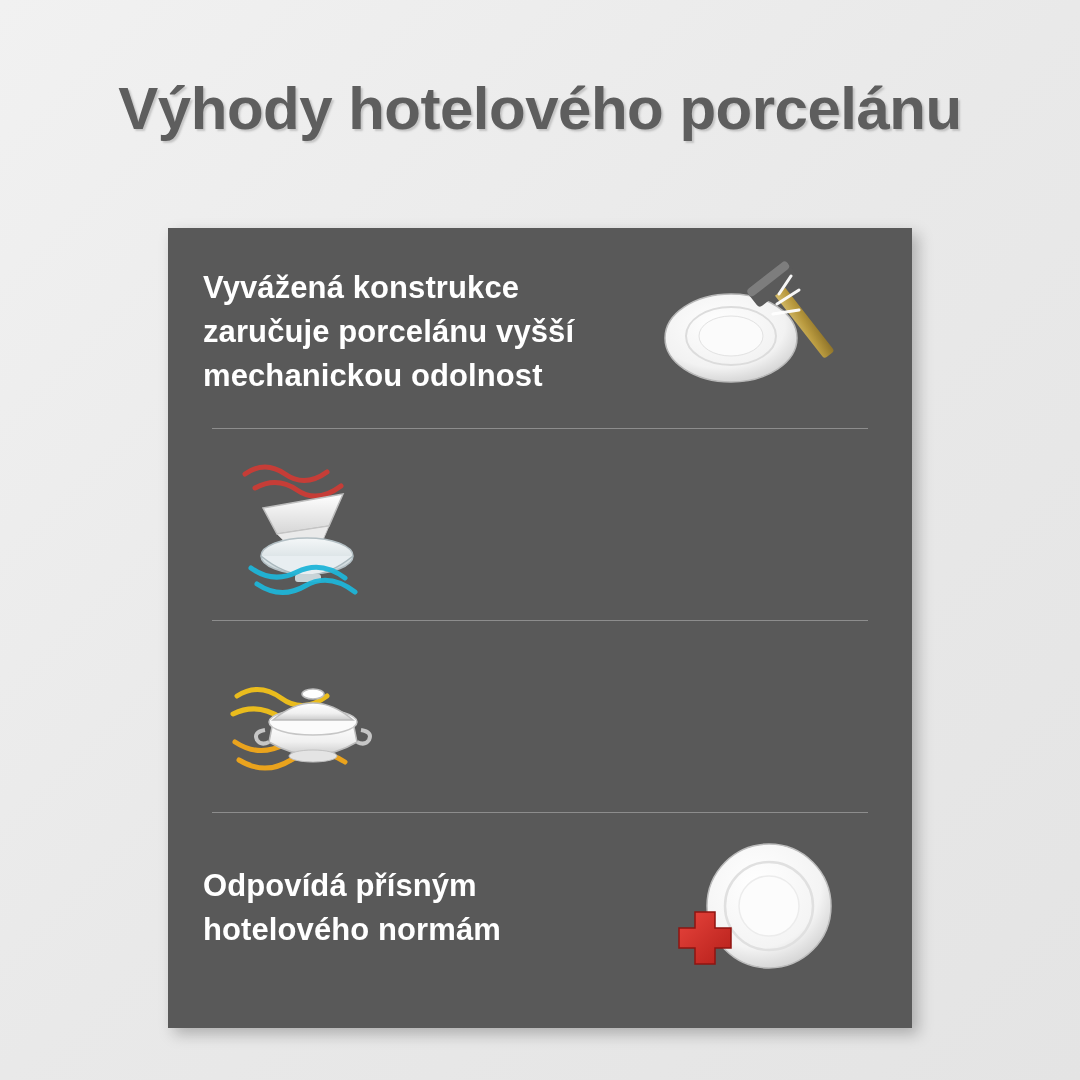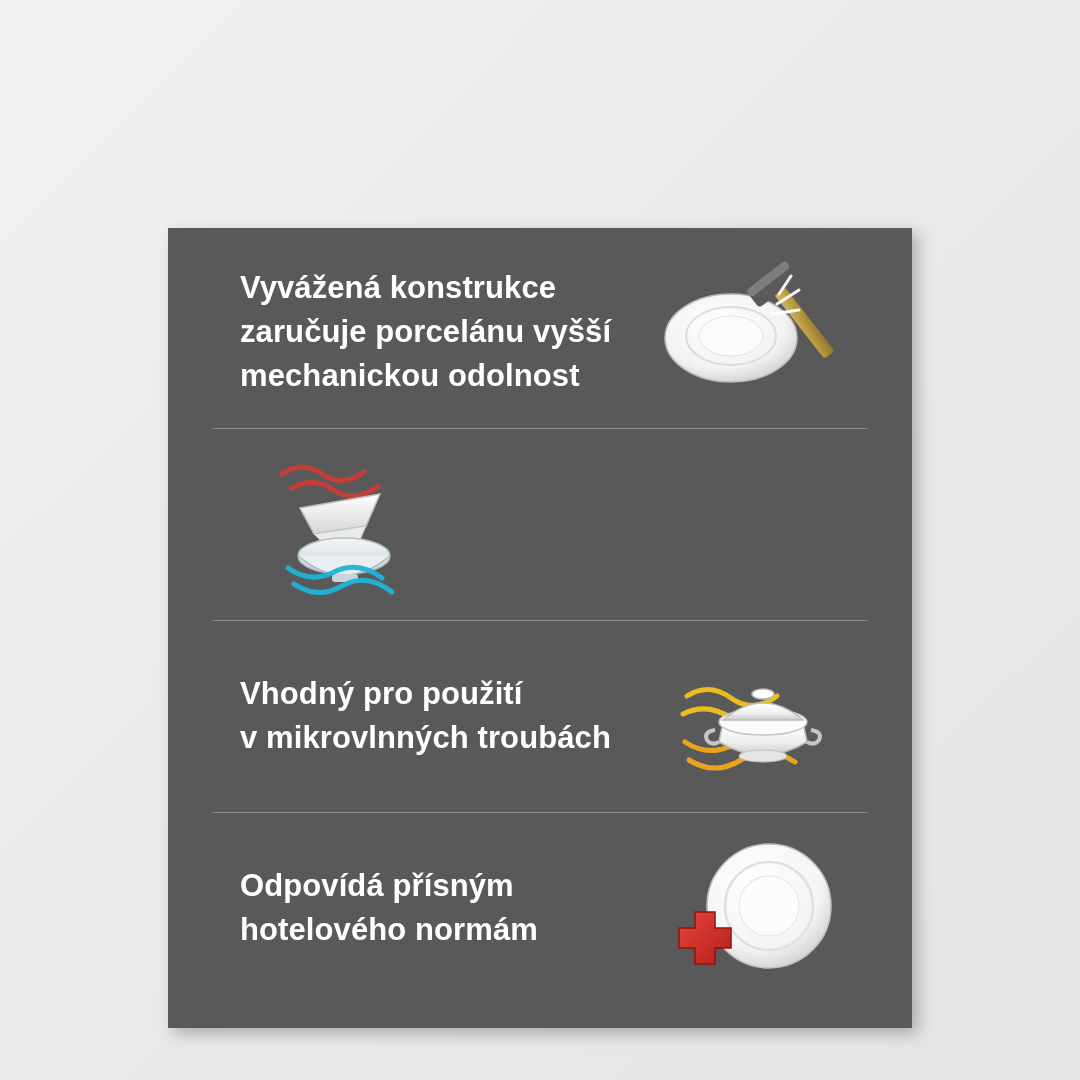--- a/index.html
+++ b/index.html
@@ -44,21 +44,21 @@
     flex-direction: column;
     justify-content: flex-start;
     padding-top: 8px;
     box-sizing: border-box;
   }
   .row {
     position: relative;
     height: 192px;
     display: flex;
     align-items: center;
-    padding: 0 44px 0 72px;
+    padding: 0 44px 0 35px;
     box-sizing: border-box;
     gap: 8px;
   }
   .row + .row::before {
     content: "";
     position: absolute;
     top: 0;
     left: 44px;
     right: 44px;
     height: 1px;
@@ -79,20 +79,21 @@
     height: 160px;
     position: relative;
   }
   svg { display: block; }
 </style>
 </head>
 <body>
 
 <div class="page">
 
+  <div class="title">Výhody hotelového porcelánu</div>
 
   <div class="panel">
 
     <div class="row">
       <div class="row-text">Vyvážená konstrukce
 zaručuje porcelánu vyšší
 mechanickou odolnost</div>
       <div class="row-icon">
         <svg viewBox="0 0 215 160" width="215" height="160">
           <defs>
@@ -148,22 +149,20 @@
           <rect x="92" y="130" width="26" height="8" rx="3" fill="#c9d4d8"></rect>
           <g stroke="#1fb5d8" stroke-width="5" fill="none" stroke-linecap="round" opacity="0.95">
             <path d="M48 124 q22 16 46 4 q24 -12 48 6"></path>
             <path d="M54 140 q24 16 48 2 q24 -14 50 6"></path>
           </g>
         </svg>
       </div>
     </div>
 
     <div class="row">
-      <div class="row-text">Vhodný pro použití
-v mikrovlnných troubách</div>
       <div class="row-icon">
         <svg viewBox="0 0 215 160" width="215" height="160">
           <defs>
             <linearGradient id="tureenG" x1="0" y1="0" x2="0" y2="1">
               <stop offset="0%" stop-color="#ffffff"></stop>
               <stop offset="60%" stop-color="#f0f0f0"></stop>
               <stop offset="100%" stop-color="#cccccc"></stop>
             </linearGradient>
           </defs>
           <g stroke="#f2c21a" stroke-width="5" fill="none" stroke-linecap="round" opacity="0.95">

